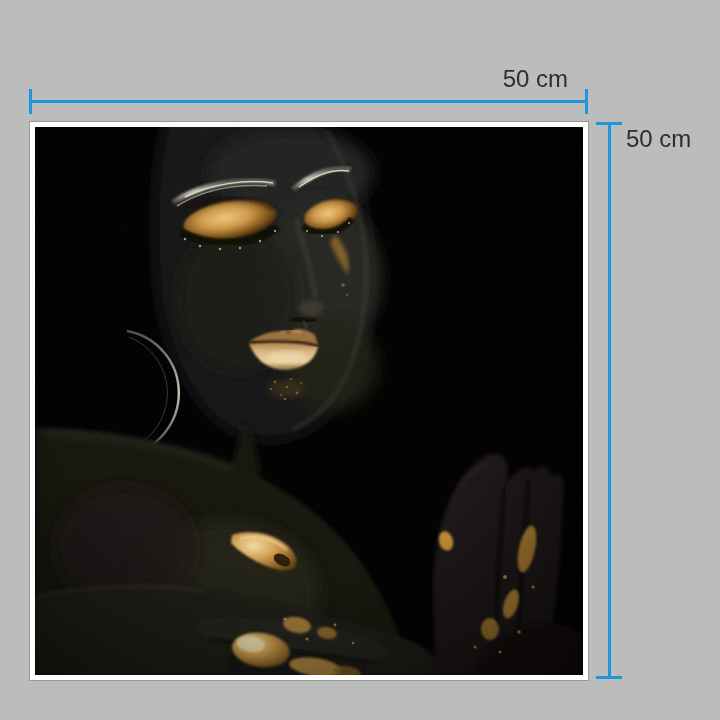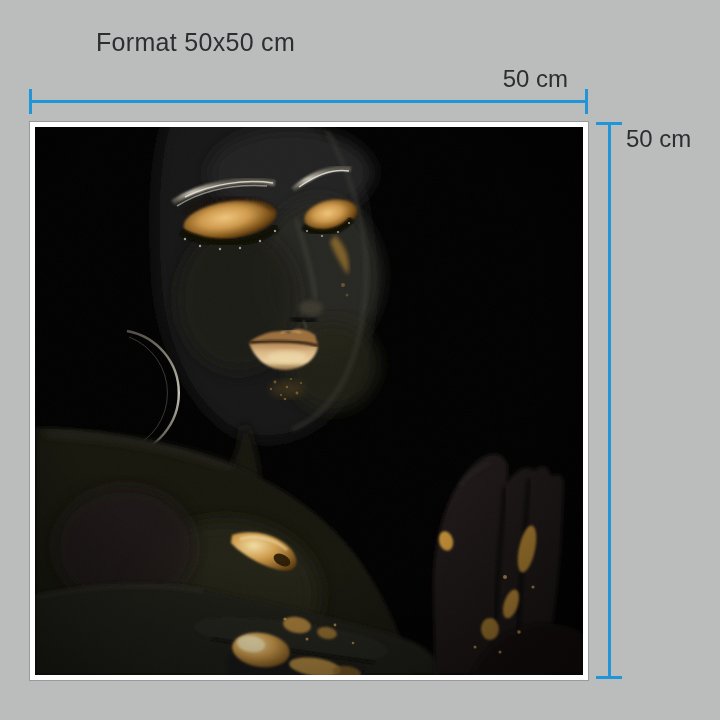--- a/index.html
+++ b/index.html
@@ -43,21 +43,20 @@
     background:var(--photo-bg,#000);
     box-shadow:0 0 0 1px rgba(110,110,110,.45);
   }
   .artwork-frame svg{display:block;}
 </style>
 </head>
 <body>
 
 <div class="stage">
 
-  <div class="title">Format 50x50 cm</div>
 
   <div>
     <div class="h-tick left"></div>
     <div class="h-line"></div>
     <div class="h-tick right"></div>
     <div class="h-label">50 cm</div>
   </div>
 
   <div>
     <div class="v-tick top"></div>

